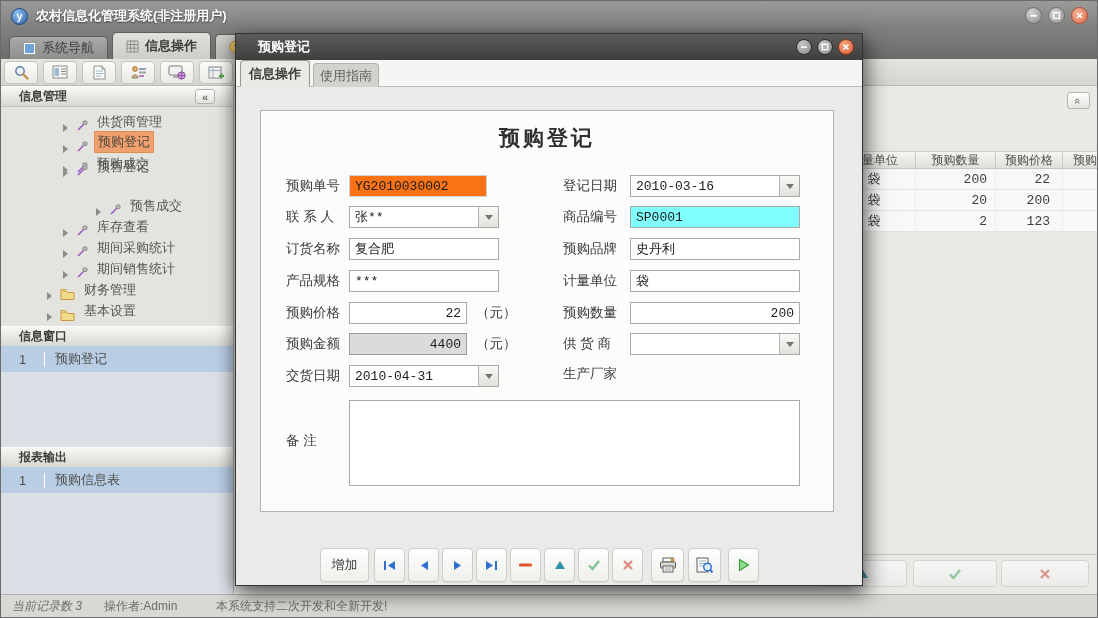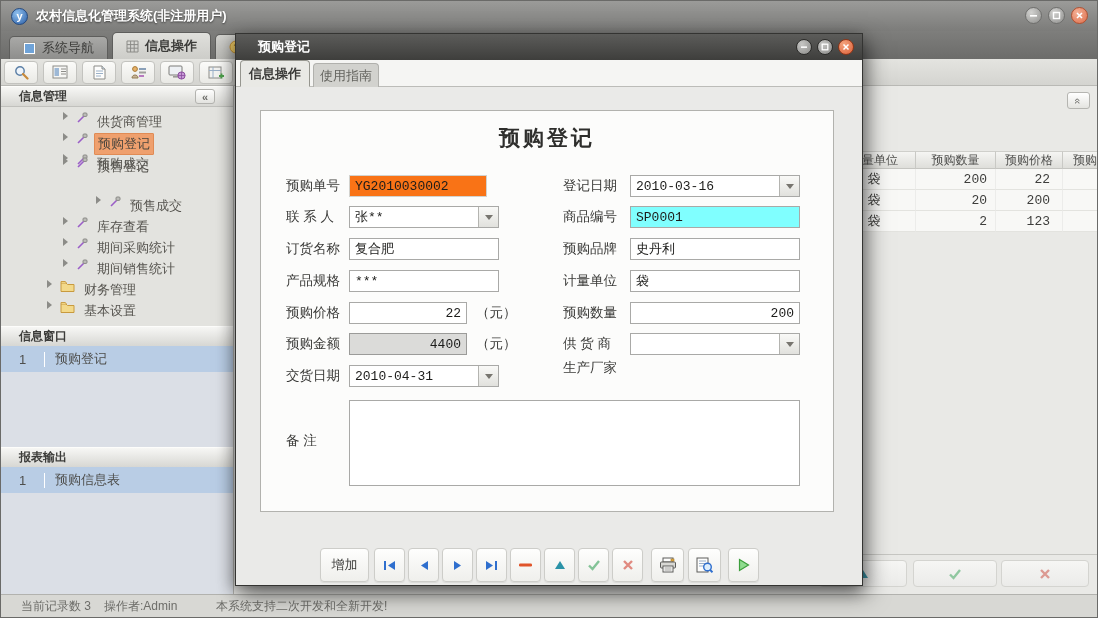--- a/index.html
+++ b/index.html
@@ -37,21 +37,21 @@
   
   .sidebar { position:absolute; top:85px; left:0; width:233px; bottom:23px;
     background:#e3e3df; border-right:1px solid #b4b4b0; }
   .phead { position:absolute; left:0; right:0; height:21px;
     background:linear-gradient(#f7f7f5,#d7d7d3); border-top:1px solid #fdfdfb; border-bottom:1px solid #c1c1bd;
     display:flex; align-items:center; padding:0 18px; font-size:12px; font-weight:bold; color:#3c3c3a;text-align:right; }
   .phead .sp { flex:1; }
   .collapse-btn { width:20px; height:15px; border:1px solid #b3b3af; border-radius:3px;
     background:linear-gradient(#ffffff,#e3e3df); color:#6c6c68; font-size:11px; line-height:12px;
     display:flex; align-items:center; justify-content:center; }
-  .titem { position:absolute; height:20px; display:flex; align-items:flex-start; font-size:13px; color:#56544f;padding-left:36px; }
+  .titem { position:absolute; height:20px; display:flex; align-items:flex-end; font-size:13px; color:#56544f;padding-left:36px; }
   .tri-r { width:0; height:0; border-left:5px solid #8c8c88; border-top:4px solid transparent; border-bottom:4px solid transparent; }
   .titem .lbl { margin-left:6px; padding:1px 3px; }
   .titem .lbl.sel { background:#efa06e; border:1px solid #e08b55; border-radius:1px; color:#4c463e; }
   .ticon { margin-left:8px; display:flex; }
   .listarea { position:absolute; left:0; right:0; background:#dbdfe6; }
   .lrow { position:absolute; left:0; right:0; top:0; height:26px; background:#b9cde5; display:flex; align-items:center; font-size:13px; color:#4e4e4c; }
   .lrow .idx { width:44px; text-align:center; border-right:1px solid #fff; }
   .lrow .lab { padding-left:10px; }
 
   
@@ -378,21 +378,21 @@
         <path d="M2 6.5 L5.5 10 L12 2" fill="none" stroke="#90c7a0" stroke-width="2.4"></path>
       </svg>
     </div>
   <div class="bbtn" style="left:1000px;width:88px;">
       <svg width="12" height="12" viewBox="0 0 12 12">
         <path d="M2 2 L10 10 M10 2 L2 10" stroke="#dc9a92" stroke-width="2.4"></path>
       </svg>
     </div>
 
   <div class="statusbar">
-    <span style="left:20px;">当前记录数 3</span>
+    <span style="left:11px;font-style:italic;">当前记录数 3</span>
     <span style="left:103px;">操作者:Admin</span>
     <span style="left:215px;">本系统支持二次开发和全新开发!</span>
   </div>
 
   <div class="dialog">
     <div class="dtitle">
       <span>预购登记</span>
       <div class="dctrls">
         <div class="dctrl">
             <svg width="8" height="8" viewBox="0 0 8 8">
@@ -467,21 +467,21 @@
           </span>
       </div>
 
       <div class="flabel" style="left:25px;top:254px;">交货日期</div>
       <div class="combo" style="left:88px;top:254px;width:150px;">
         <span class="ctext">2010-04-31</span>
         <span class="carrow">
             <span class="tri-d"></span>
           </span>
       </div>
-      <div class="flabel" style="left:302px;top:246px;">生产厂家</div>
+      <div class="flabel" style="left:302px;top:252px;">生产厂家</div>
 
       <div class="flabel" style="left:25px;top:292px;margin-top:27px;">备 注</div>
       <textarea class="remark" style="left: 88px; top: 289px; width: 451px; height: 86px;"></textarea>
     </div>
 
     <div class="dbtn" style="left:84px;width:49px;">
         <span>增加</span>
       </div>
     <div class="dbtn" style="left:138px;width:31px;">
         <svg width="13" height="11" viewBox="0 0 13 11">

